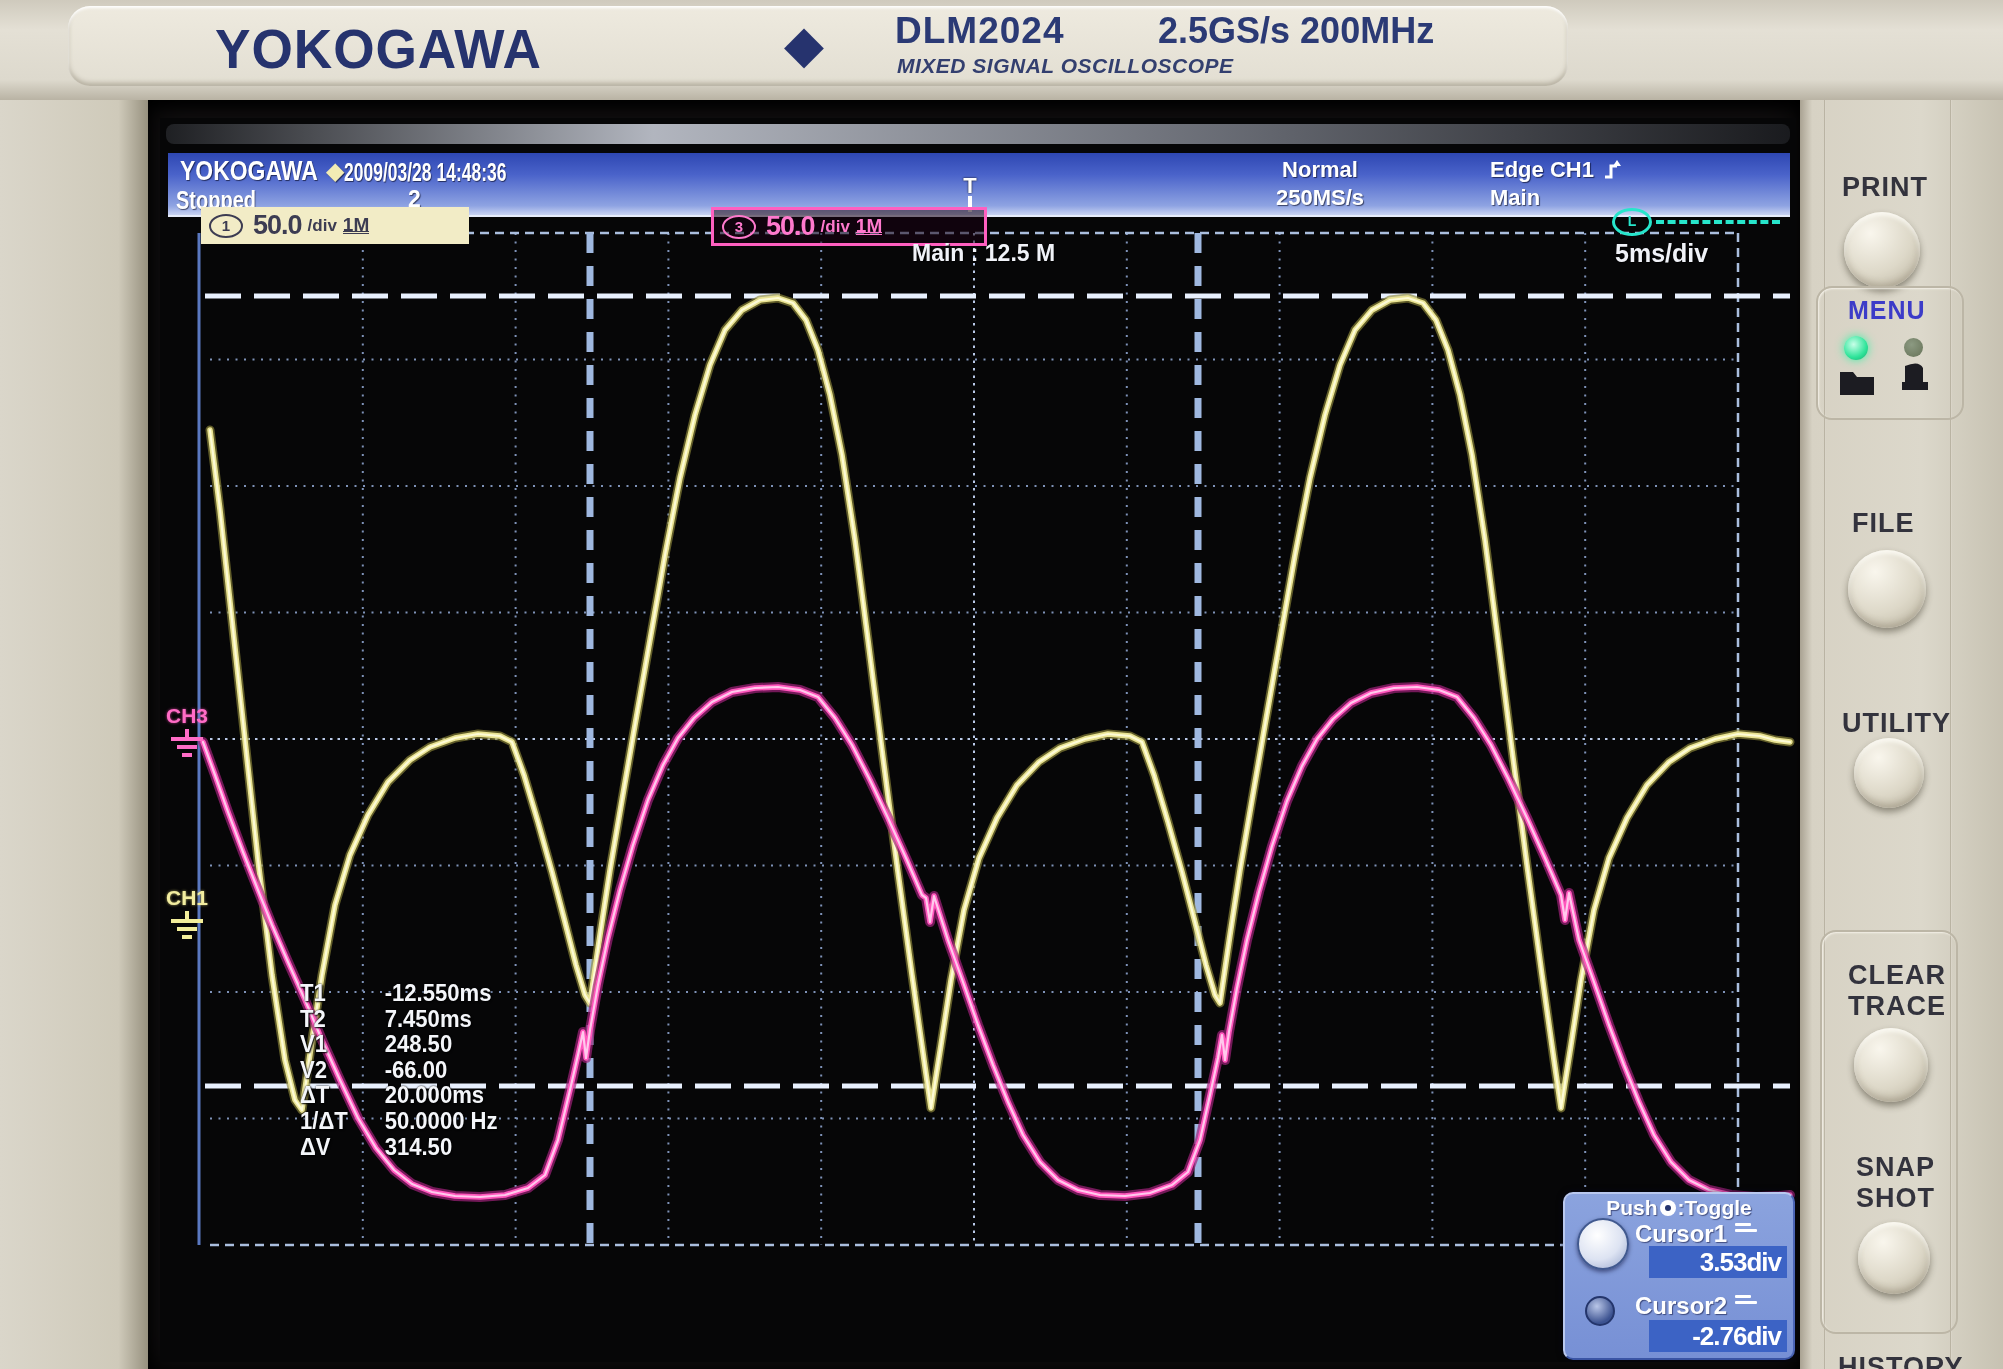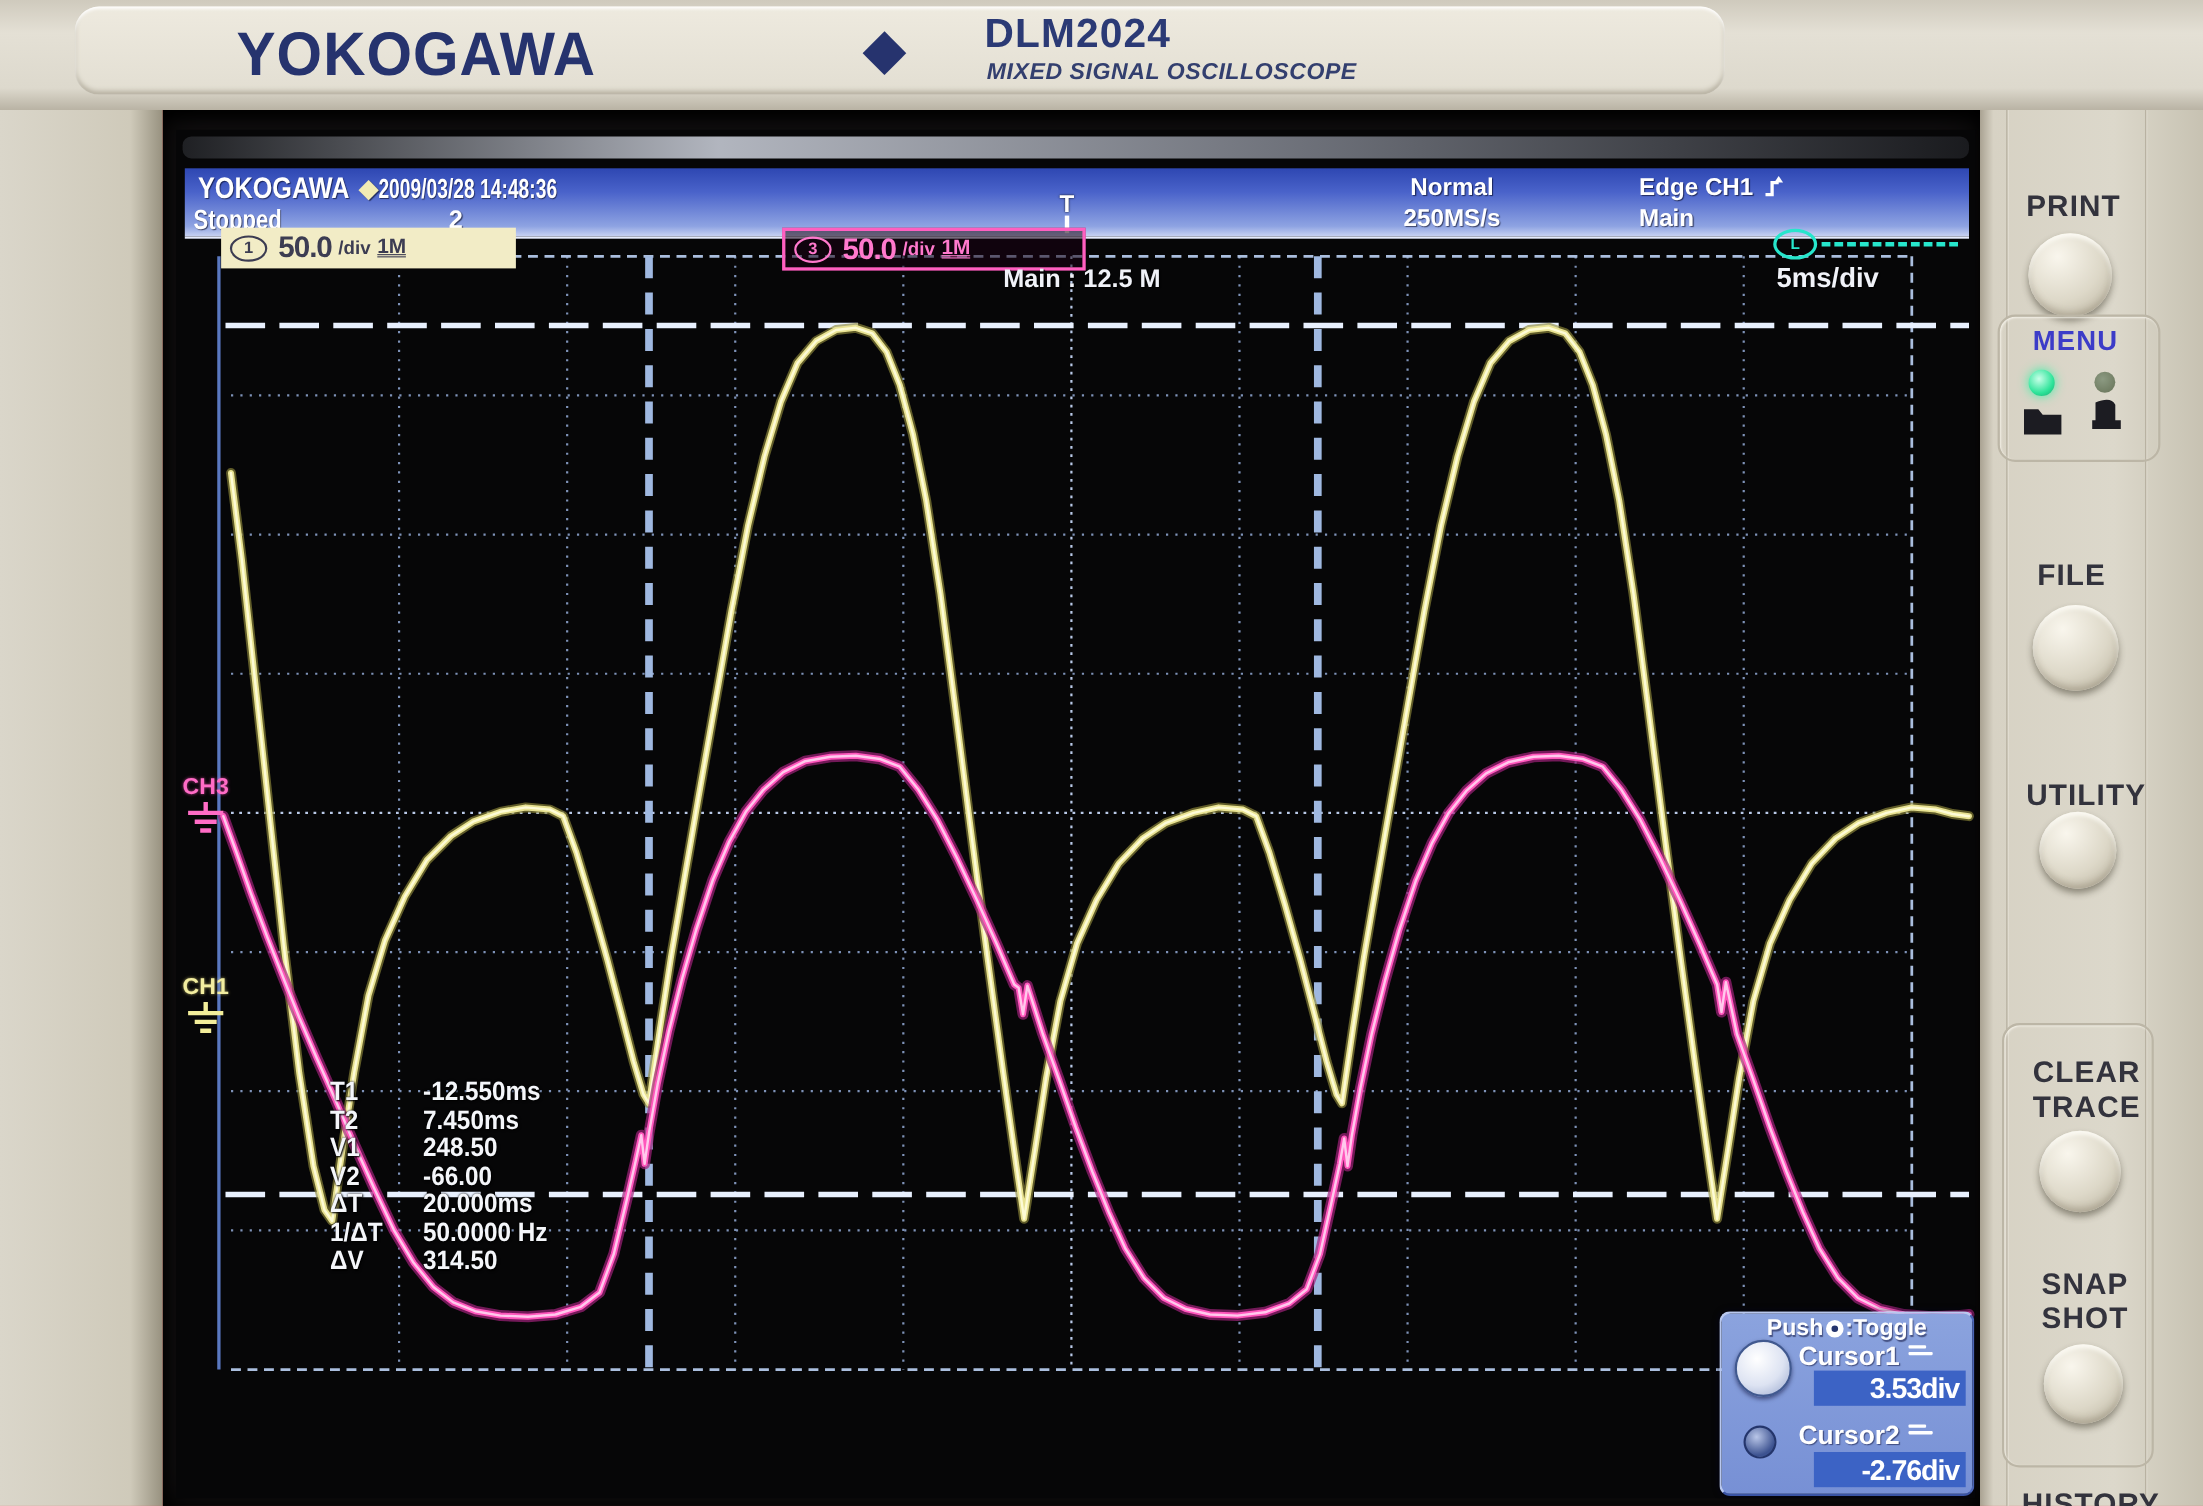--- a/index.html
+++ b/index.html
@@ -1,17 +1,17 @@
 <!DOCTYPE html>
 <html><head>
 <meta charset="utf-8">
 <style>
   html,body{margin:0;padding:0;background:#777;}
   .device{position:relative;width:2003px;height:1369px;overflow:hidden;
-    background:#ef4444;font-family:"Liberation Sans",sans-serif;}
+    background:#fde047;font-family:"Liberation Sans",sans-serif;}
   .abs{position:absolute;}
 
   
   .top-bezel{left:0;top:0;width:2003px;height:100px;
     background:linear-gradient(180deg,#cfcabd,#e4e0d5 30%,#ddd9cd 80%,#b9b3a4);}
   .logo-plate{left:68px;top:6px;width:1500px;height:80px;border-radius:22px;
     background:linear-gradient(180deg,#eeeadf,#e2ded2);
     box-shadow:inset 0 2px 3px #fff,inset 0 -3px 5px #b3ad9d;}
   .brand-logo{left:215px;top:16px;font-size:56px;font-weight:bold;color:#26336e;
     letter-spacing:1px;transform:scaleX(.95);transform-origin:left;}
@@ -107,20 +107,21 @@
 </head>
 <body>
 
 <div class="device">
 
   <div class="abs top-bezel">
     <div class="abs logo-plate"></div>
     <div class="abs brand-logo">YOKOGAWA</div>
     <div class="abs brand-diamond">◆</div>
     <div class="abs model-name">DLM2024</div>
+    <div class="abs model-specs">2.5GS/s 200MHz</div>
     <div class="abs model-sub">MIXED SIGNAL OSCILLOSCOPE</div>
   </div>
 
   <div class="abs left-bezel"></div>
 
   <div class="abs screen-recess">
   </div>
   <div class="abs lcd">
     <div class="abs reflection"></div>
 

